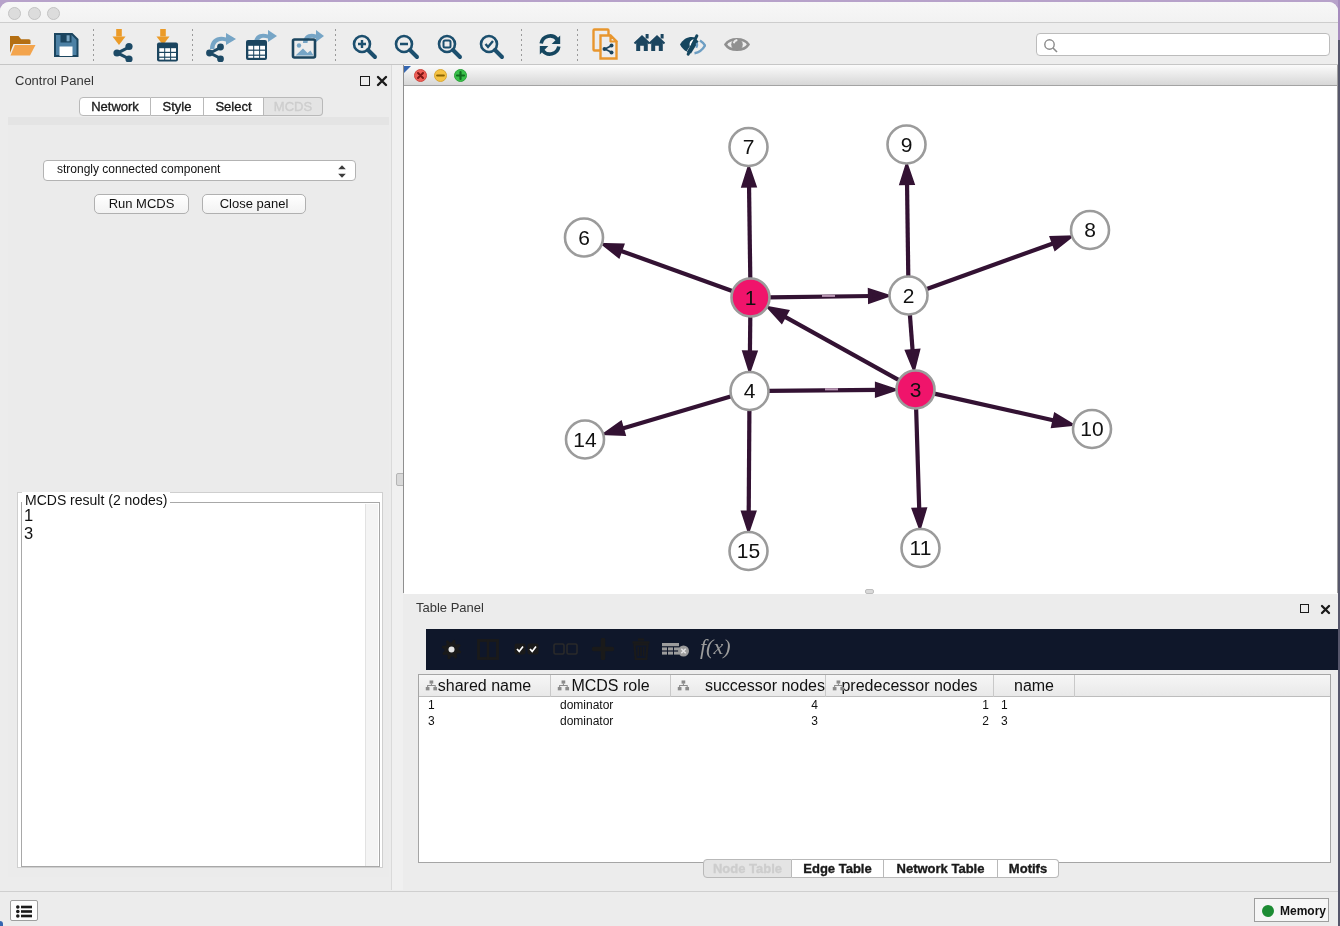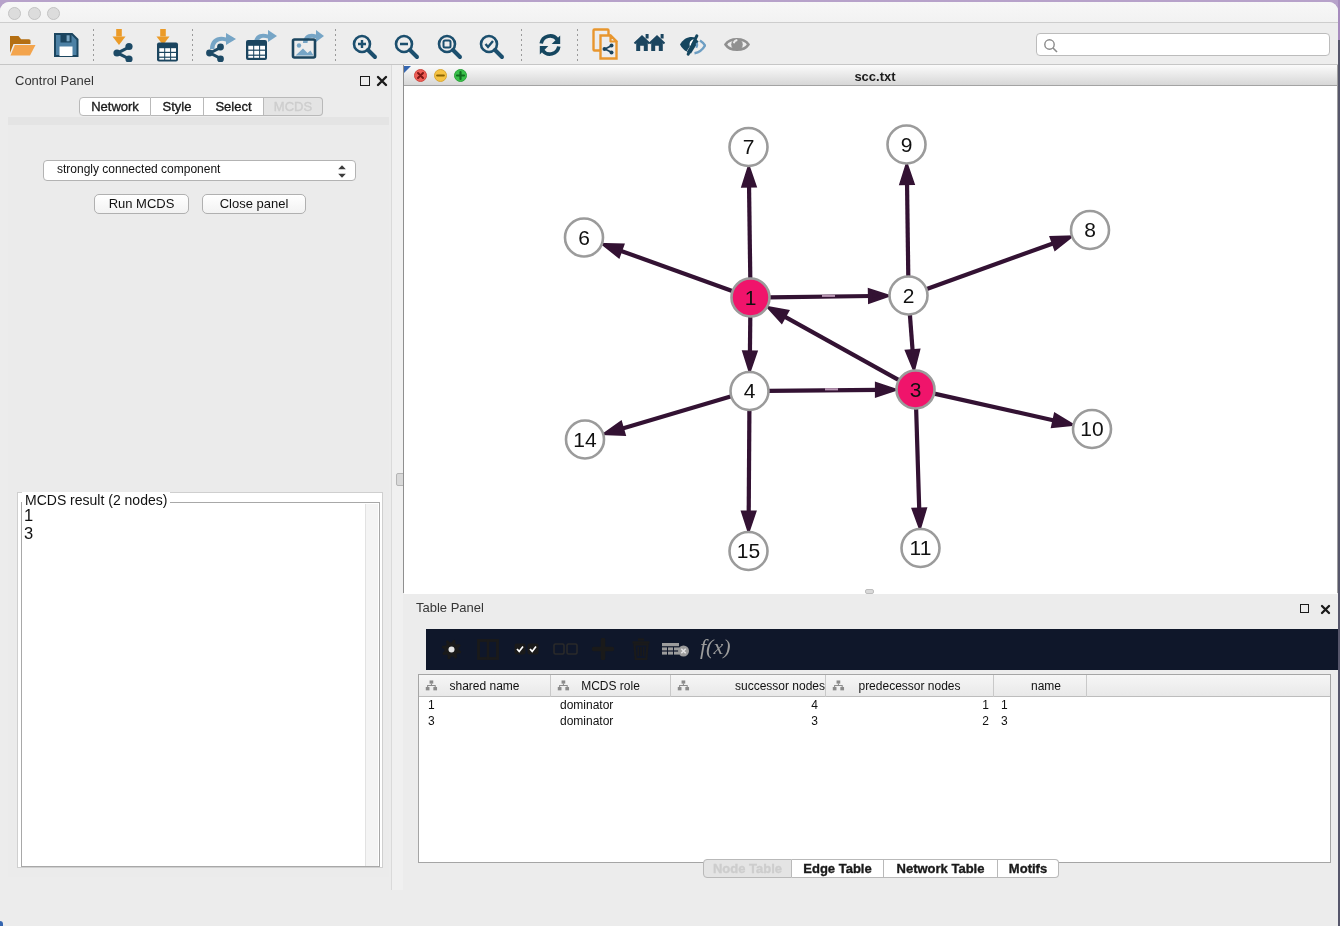--- a/index.html
+++ b/index.html
@@ -54,21 +54,21 @@
                background:#fff; }
   
   #tpanel { position:absolute; left:403px; top:593px; width:935px; height:295px;
             background:#ececec; }
   #ttoolbar { position:absolute; left:23px; top:34px; width:919px; height:41px;
               background:#0f172a; }
   #ttable { position:absolute; left:15px; top:79px; width:913px; height:189px;
             background:#fff; border:1px solid #a5a5a5; }
   #thead { position:absolute; left:0; top:0; width:100%; height:22px;
            background:linear-gradient(#f6f6f6,#e9e9e9); border-bottom:1px solid #bdbdbd;
-           font-size:12px; color:#111; }
+           font-size:16px; color:#111; }
   .hcell { position:absolute; top:0; height:22px; border-right:1px solid #c9c9c9;
            display:flex; align-items:center; justify-content:center; }
   .trow { position:absolute; left:0; width:100%; height:16px; font-size:12px; color:#111; }
   .tcell { position:absolute; top:1px; }
   
   #statusbar { position:absolute; left:0; top:889px; width:1338px; height:35px;
                background:#ececec; border-top:1px solid #cfcfcf; }
   .hicon { position:absolute; top:5px; }
   #rightedge { position:absolute; right:0; top:0; width:2px; height:926px;
                background:linear-gradient(#a78cbe 0 40px, #56566b 40px); }
@@ -313,21 +313,20 @@
       <div class="light" style="left:30px; background:#f6c343; border:1px solid #d9a835;">
         <svg width="11" height="11" viewBox="0 0 11 11" style="position:absolute;left:0;top:0">
             <path d="M2.2 5.5 H8.8" stroke="#8a6403" stroke-width="2.2" stroke-linecap="round"></path>
           </svg>
       </div>
       <div class="light" style="left:50px; background:#39c04a; border:1px solid #2aa33a;">
         <svg width="11" height="11" viewBox="0 0 11 11" style="position:absolute;left:0;top:0">
             <path d="M5.5 2 V9 M2 5.5 H9" stroke="#116d1f" stroke-width="2.2" stroke-linecap="round"></path>
           </svg>
       </div>
-      <div style="position:absolute;width:100%;text-align:center;top:4px;font-size:13px;font-weight:700;color:#1c1c1c;text-indent:9px;">scc.txt</div>
     </div>
     <div id="netcanvas">
       <svg id="graph" style="position:absolute;left:0;top:0" width="933" height="506" viewBox="404 87 933 506">
       <g stroke="#331233" stroke-width="4.2" fill="#331233">
       <line x1="750.3" y1="279.5" x2="749.0" y2="183.5"></line>
       <polygon points="748.8,169.5 754.3,185.4 743.7,185.6"></polygon>
       <line x1="733.6" y1="291.4" x2="618.3" y2="249.9"></line>
       <polygon points="605.2,245.1 622.0,245.6 618.4,255.5"></polygon>
       <line x1="768.5" y1="297.3" x2="872.0" y2="296.0"></line>
       <polygon points="886.0,295.8 870.1,301.3 869.9,290.7"></polygon>
@@ -446,21 +445,21 @@
           </div>
         <div class="hcell" style="left:132px;width:120px;">
             <span>MCDS role</span>
           </div>
         <div class="hcell" style="left:252px;width:155px;justify-content:flex-end;">
             <span>successor nodes</span>
           </div>
         <div class="hcell" style="left:407px;width:168px;">
             <span>predecessor nodes</span>
           </div>
-        <div class="hcell" style="left:587px;width:81px;">
+        <div class="hcell" style="left:575px;width:81px;">
             <span>name</span>
           </div>
         <svg class="hicon" style="left:6px" width="13" height="12" viewBox="0 0 14 13">
             <use href="#orgicon"></use>
           </svg>
         <svg class="hicon" style="left:138px" width="13" height="12" viewBox="0 0 14 13">
             <use href="#orgicon"></use>
           </svg>
         <svg class="hicon" style="left:258px" width="13" height="12" viewBox="0 0 14 13">
             <use href="#orgicon"></use>
@@ -488,15 +487,33 @@
     <div class="tabrow" style="left:291px;top:264px;padding-left:9px;">
       <div class="tab first sel" style="width:89px;font-weight:700;">Node Table</div>
       <div class="tab" style="width:92px;font-weight:700;">Edge Table</div>
       <div class="tab" style="width:114px;font-weight:700;">Network Table</div>
       <div class="tab last" style="width:61px;font-weight:700;">Motifs</div>
     </div>
   </div>
 
   <div class="abs" style="left:865px;top:587px;width:9px;height:5px;background:#d9d9d9;border:1px solid #bdbdbd;border-radius:2px;"></div>
 
+  <div id="statusbar">
+    <div style="position:absolute;left:10px;top:8px;width:28px;height:21px;background:#fdfdfd;border:1px solid #9e9e9e;border-radius:2px;">
+      <svg style="position:absolute;left:5px;top:3.5px" width="16" height="13" viewBox="0 0 16 13">
+        <g fill="#1a1a1a">
+          <circle cx="1.8" cy="2" r="1.8"></circle>
+            <circle cx="1.8" cy="6.5" r="1.8"></circle>
+            <circle cx="1.8" cy="11" r="1.8"></circle>
+          <rect x="5" y="0.7" width="11" height="2.6"></rect>
+          <rect x="5" y="5.2" width="11" height="2.6"></rect>
+          <rect x="5" y="9.7" width="11" height="2.6"></rect>
+        </g>
+      </svg>
+    </div>
+    <div style="position:absolute;left:1254px;top:6px;width:75px;height:24px;background:#f6f6f6;border:1px solid #9e9e9e;">
+      <div style="position:absolute;left:7px;top:6px;width:12px;height:12px;border-radius:50%;background:#1d8c34;"></div>
+      <div style="position:absolute;left:25px;top:5px;font-size:12px;font-weight:700;color:#111;">Memory</div>
+    </div>
+  </div>
 </div>
 <div id="rightedge"></div>
 <div style="position:absolute;left:0;top:921px;width:3px;height:5px;background:#3566b0;border-radius:0 3px 0 0;"></div>
 
 </body></html>

